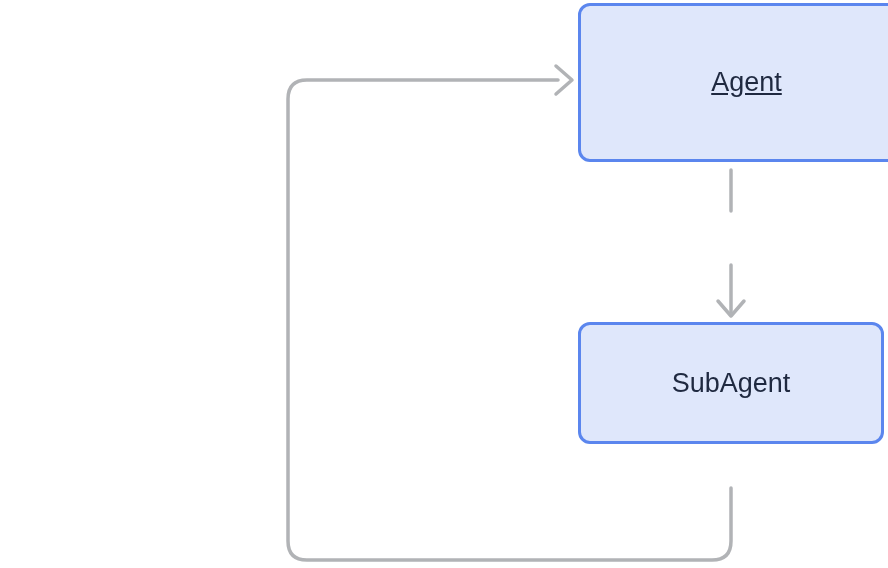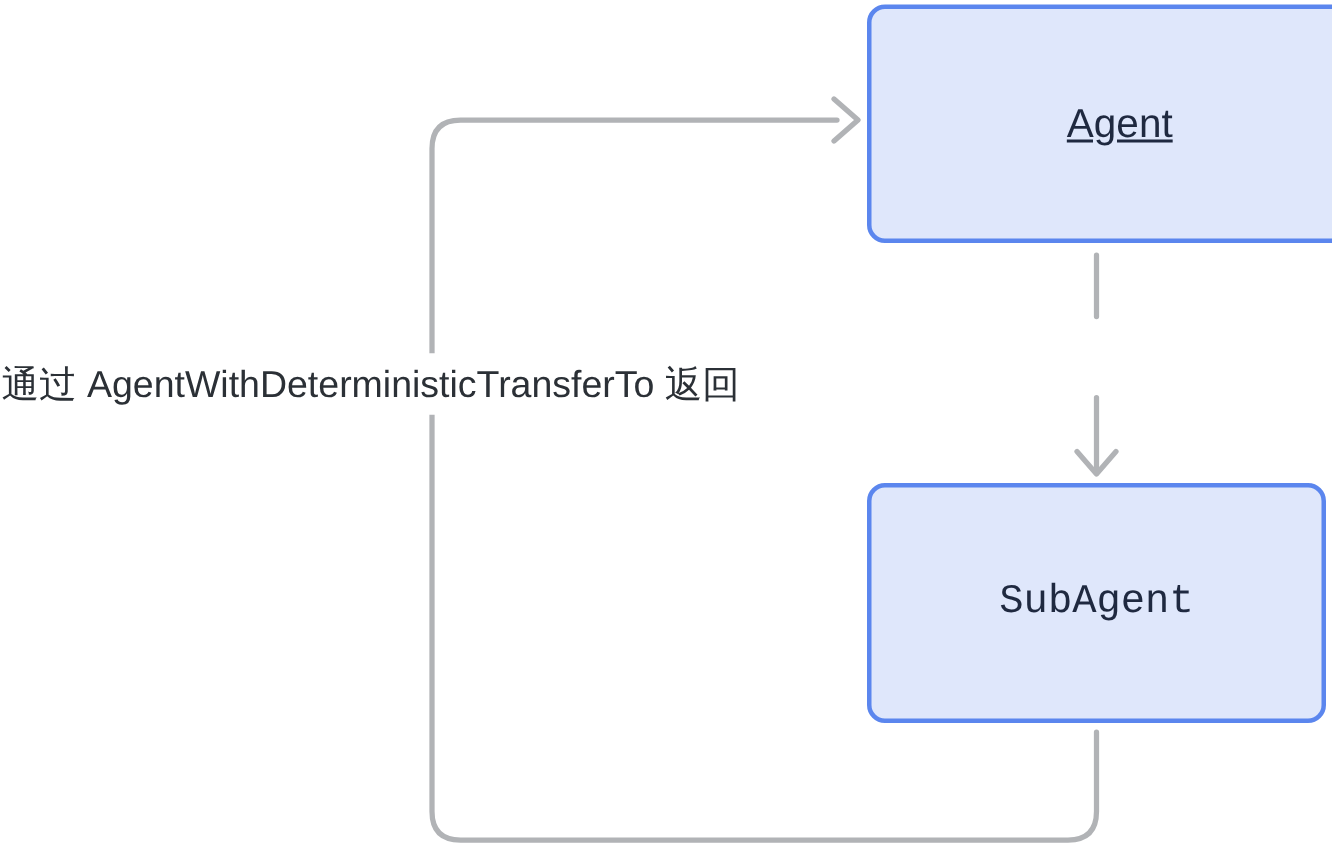--- a/index.html
+++ b/index.html
@@ -50,22 +50,21 @@
     left: 578px;
     top: 3px;
     width: 337px;
     height: 159px;
     text-decoration: underline;
   }
   .node-subagent {
     left: 578px;
     top: 322px;
     width: 306px;
-    height: 160px;
-    font-family: Liberation Mono, monospace;
+    height: 122px;
   }
   .edge-label {
     position: absolute;
     color: var(--edge-label-text);
     background: var(--background);
     white-space: nowrap;
   }
   .call-label {
     left: 731px;
     top: 238px;
@@ -89,21 +88,20 @@
   <svg class="edges" width="888" height="568" viewBox="0 0 888 568" aria-hidden="true">
 
     <path class="edge" d="M731 170 L731 211"></path>
     <path class="edge" d="M731 265 L731 312"></path>
     <path class="edge" d="M718 301 L731 316 L744 301"></path>
 
     <path class="edge" d="M731 488 L731 541 Q731 560 712 560 L307 560 Q288 560 288 541 L288 99 Q288 80 307 80 L558 80"></path>
     <path class="edge" d="M556 66 L572 80 L556 94"></path>
   </svg>
 
-  <div class="edge-label return-label">通过 AgentWithDeterministicTransferTo 返回</div>
 
 
   <div class="node node-agent">
     <span>Agent</span>
   </div>
 
   <div class="node node-subagent">
     <span>SubAgent</span>
   </div>
 

